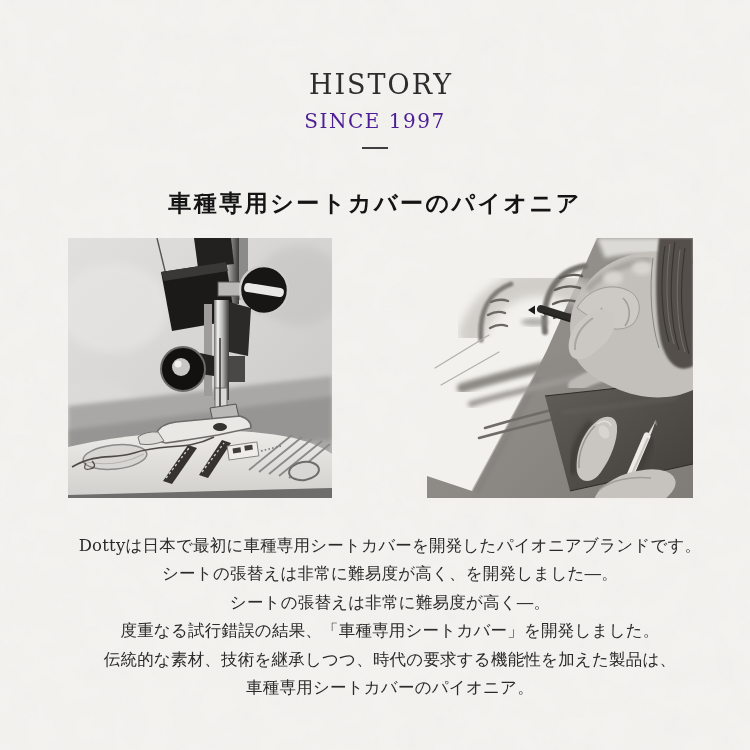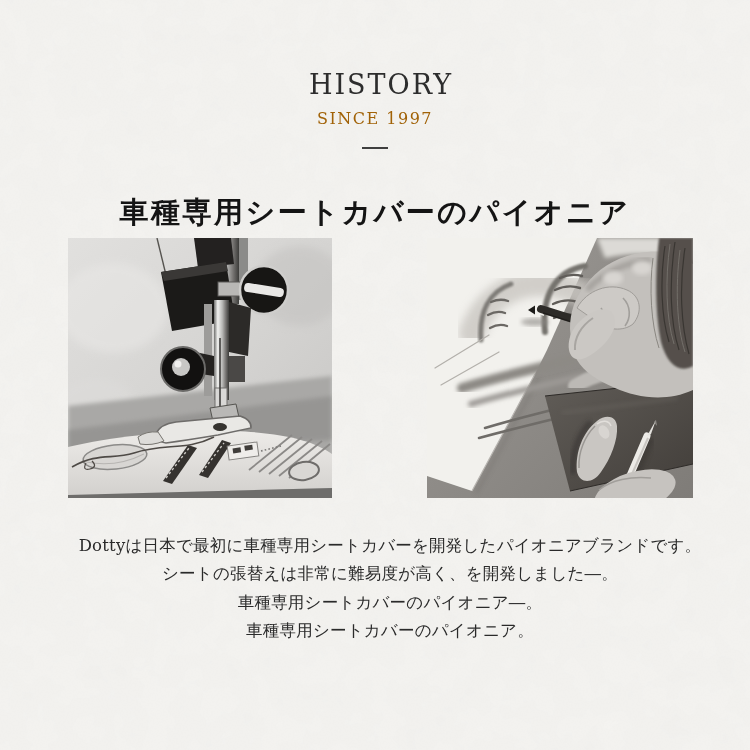--- a/index.html
+++ b/index.html
@@ -5,23 +5,23 @@
 <style>
   html,body{margin:0;padding:0;}
   body{
     width:750px;height:750px;position:relative;overflow:hidden;
     background:#f5f4f1;
     font-family:"DejaVu Serif","Liberation Serif",serif;
   }
   .texture{position:absolute;inset:0;width:750px;height:750px;pointer-events:none;}
   .centered{position:absolute;left:0;right:0;text-align:center;}
   .title{top:51px;font-size:27px;letter-spacing:2px;color:#2d2d2d;font-weight:400;margin-left:12px;}
-  .subtitle{top:109px;font-size:16px;letter-spacing:1.5px;color:#a16207;}
+  .subtitle{top:109px;font-size:20px;letter-spacing:1.5px;color:#4c1d95;}
   .divider{position:absolute;top:147px;left:50%;width:26px;height:1.5px;margin-left:-13px;background:#3f3f3f;}
-  .heading-ja{top:169px;font-size:29px;font-weight:700;letter-spacing:2.5px;color:#141414;}
+  .heading-ja{top:169px;font-size:23px;font-weight:700;letter-spacing:2.5px;color:#141414;}
   .photo{position:absolute;top:238px;display:block;line-height:0;}
   .photo-left{left:68px;width:264px;height:260px;}
   .photo-right{left:427px;width:266px;height:260px;}
   .paragraph{top:532px;font-size:16.5px;line-height:28.4px;color:#2a2a2a;letter-spacing:.2px;padding-left:30px;}
   .paragraph div{white-space:nowrap;}
 </style>
 </head>
 <body>
 
 <svg class="texture" xmlns="http://www.w3.org/2000/svg">
@@ -241,15 +241,17 @@
     <path d="M243,6 C238,42 239,80 247,106"></path>
     <path d="M253,12 C248,50 250,90 258,114"></path>
     <path d="M226,20 C222,50 224,86 232,110"></path>
   </g>
 </svg>
 </figure>
 
 <div class="centered paragraph">
   <div>Dottyは日本で最初に車種専用シートカバーを開発したパイオニアブランドです。</div>
   <div>シートの張替えは非常に難易度が高く、を開発しました―。</div>
-  <div>車種専用シートカバーのパイオニア―。</div>
+  <div>シートの張替えは非常に難易度が高く―。</div>
+  <div>度重なる試行錯誤の結果、「車種専用シートカバー」を開発しました。</div>
+  <div>伝統的な素材、技術を継承しつつ、時代の要求する機能性を加えた製品は、</div>
   <div>車種専用シートカバーのパイオニア。</div>
 </div>
 
 </body></html>

